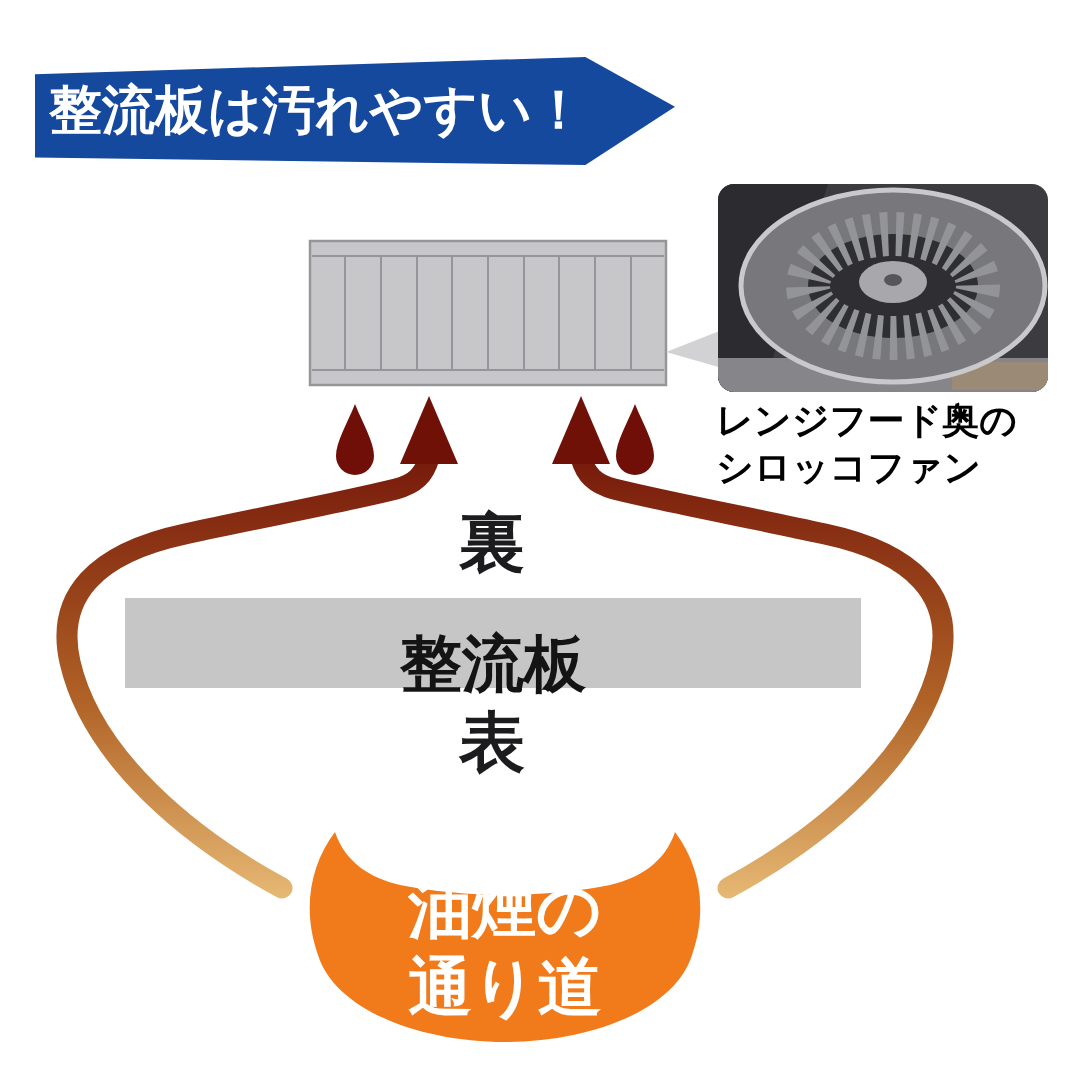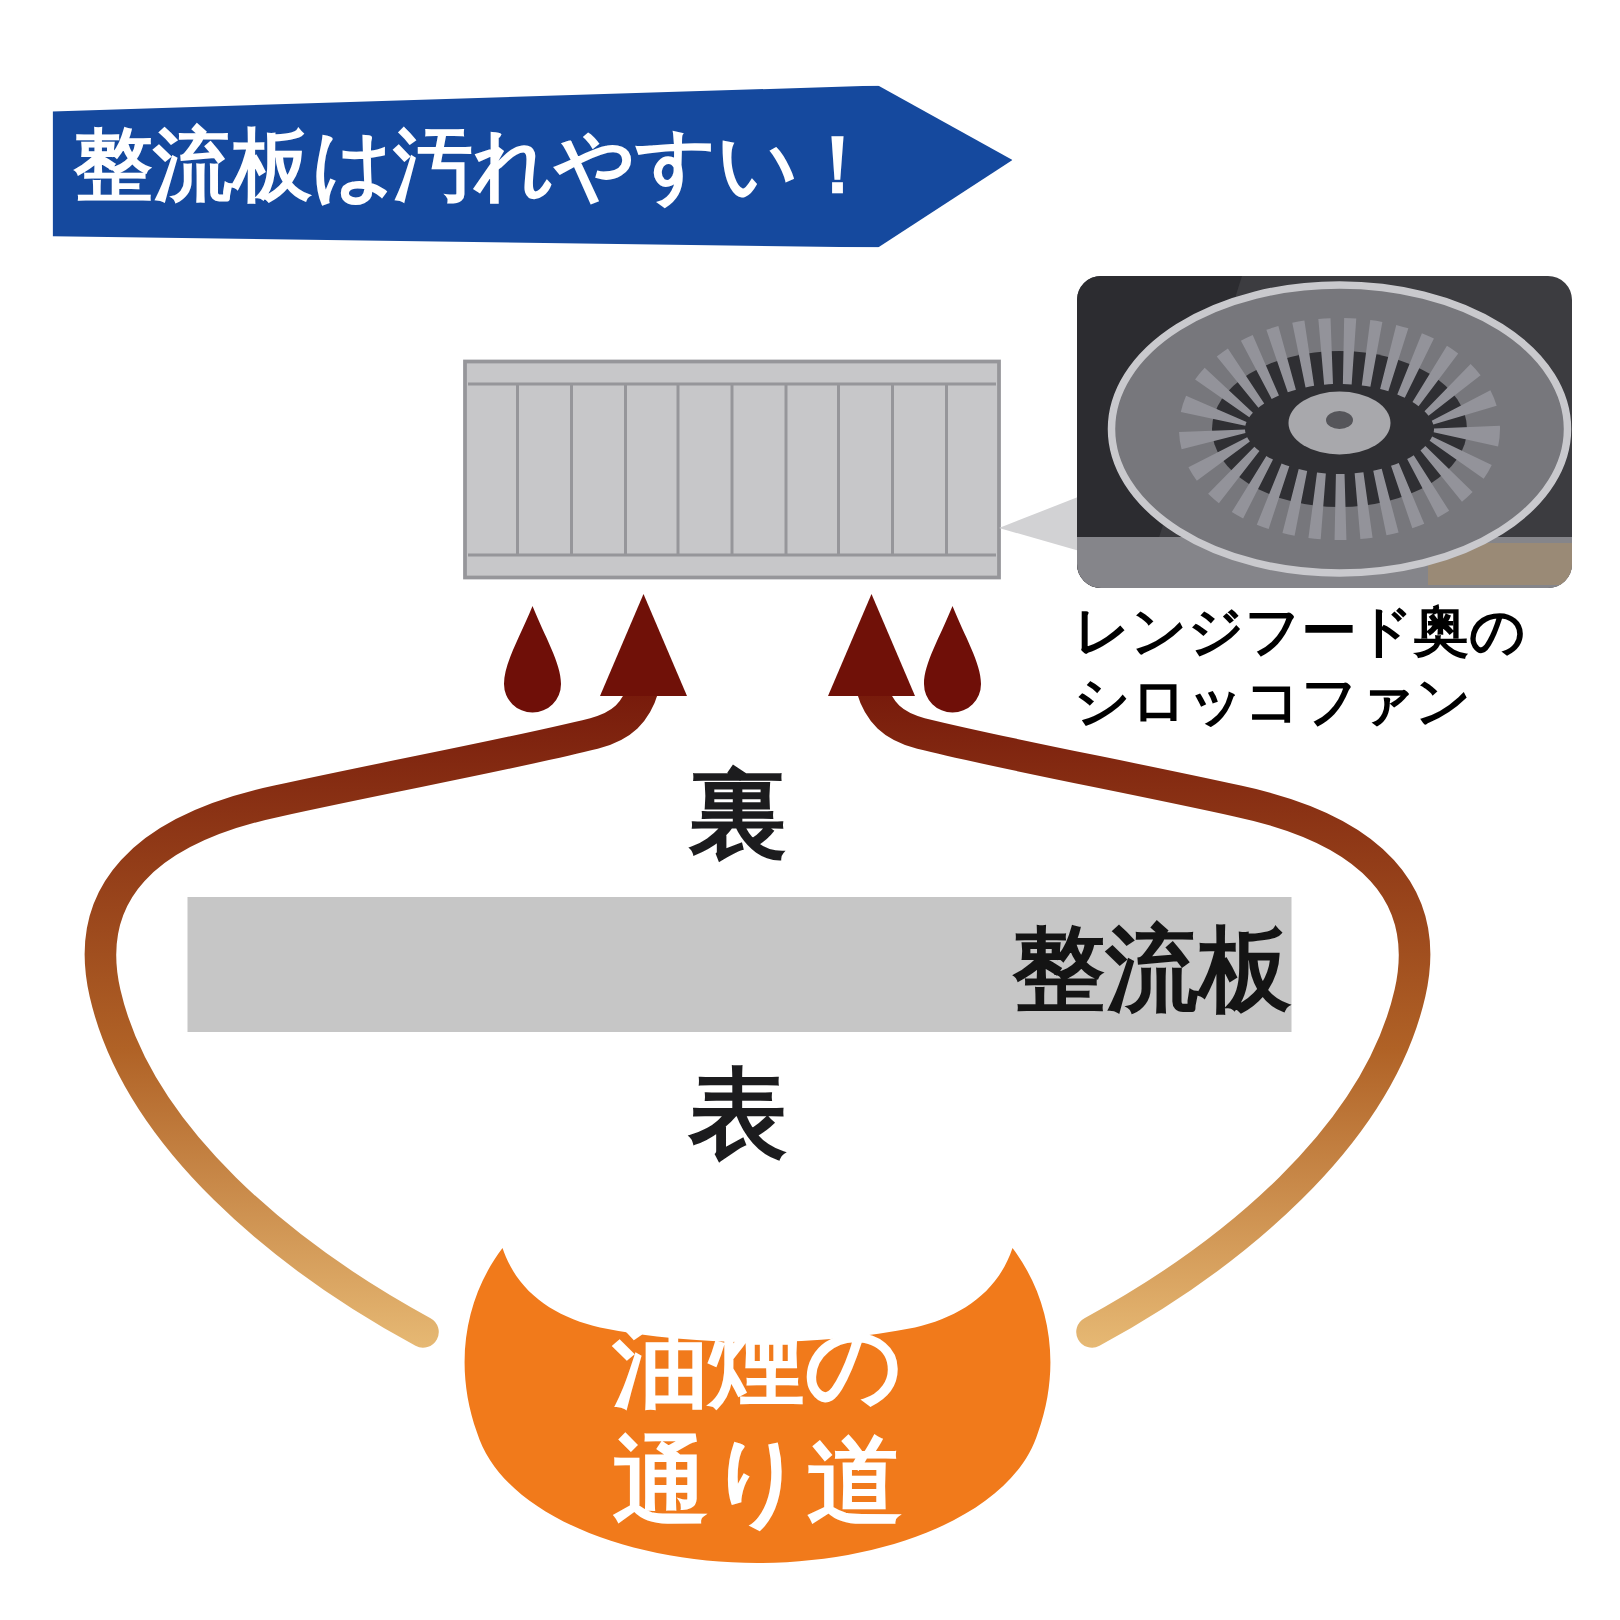--- a/index.html
+++ b/index.html
@@ -25,21 +25,21 @@
     color:#000000;font-weight:600;font-size:37px;line-height:1.26;
   }
   
   .side-label{
     position:absolute;left:412px;width:160px;text-align:center;
     color:#1c1c1e;font-weight:bold;font-size:66px;
   }
   .side-back{top:498px;}
   .side-front{top:698px;}
   .plate-text{
-    position:absolute;left:125px;top:604px;width:736px;text-align:right;
+    position:absolute;left:125px;top:622px;width:736px;text-align:center;
     color:#141414;font-weight:bold;font-size:62px;font-family:Liberation Serif, serif;
   }
   
   .smoke-text{
     position:absolute;left:305px;width:400px;text-align:center;
     color:#ffffff;font-weight:bold;font-size:64px;
   }
   .smoke-line1{top:866px;}
   .smoke-line2{top:944px;}
 </style>

